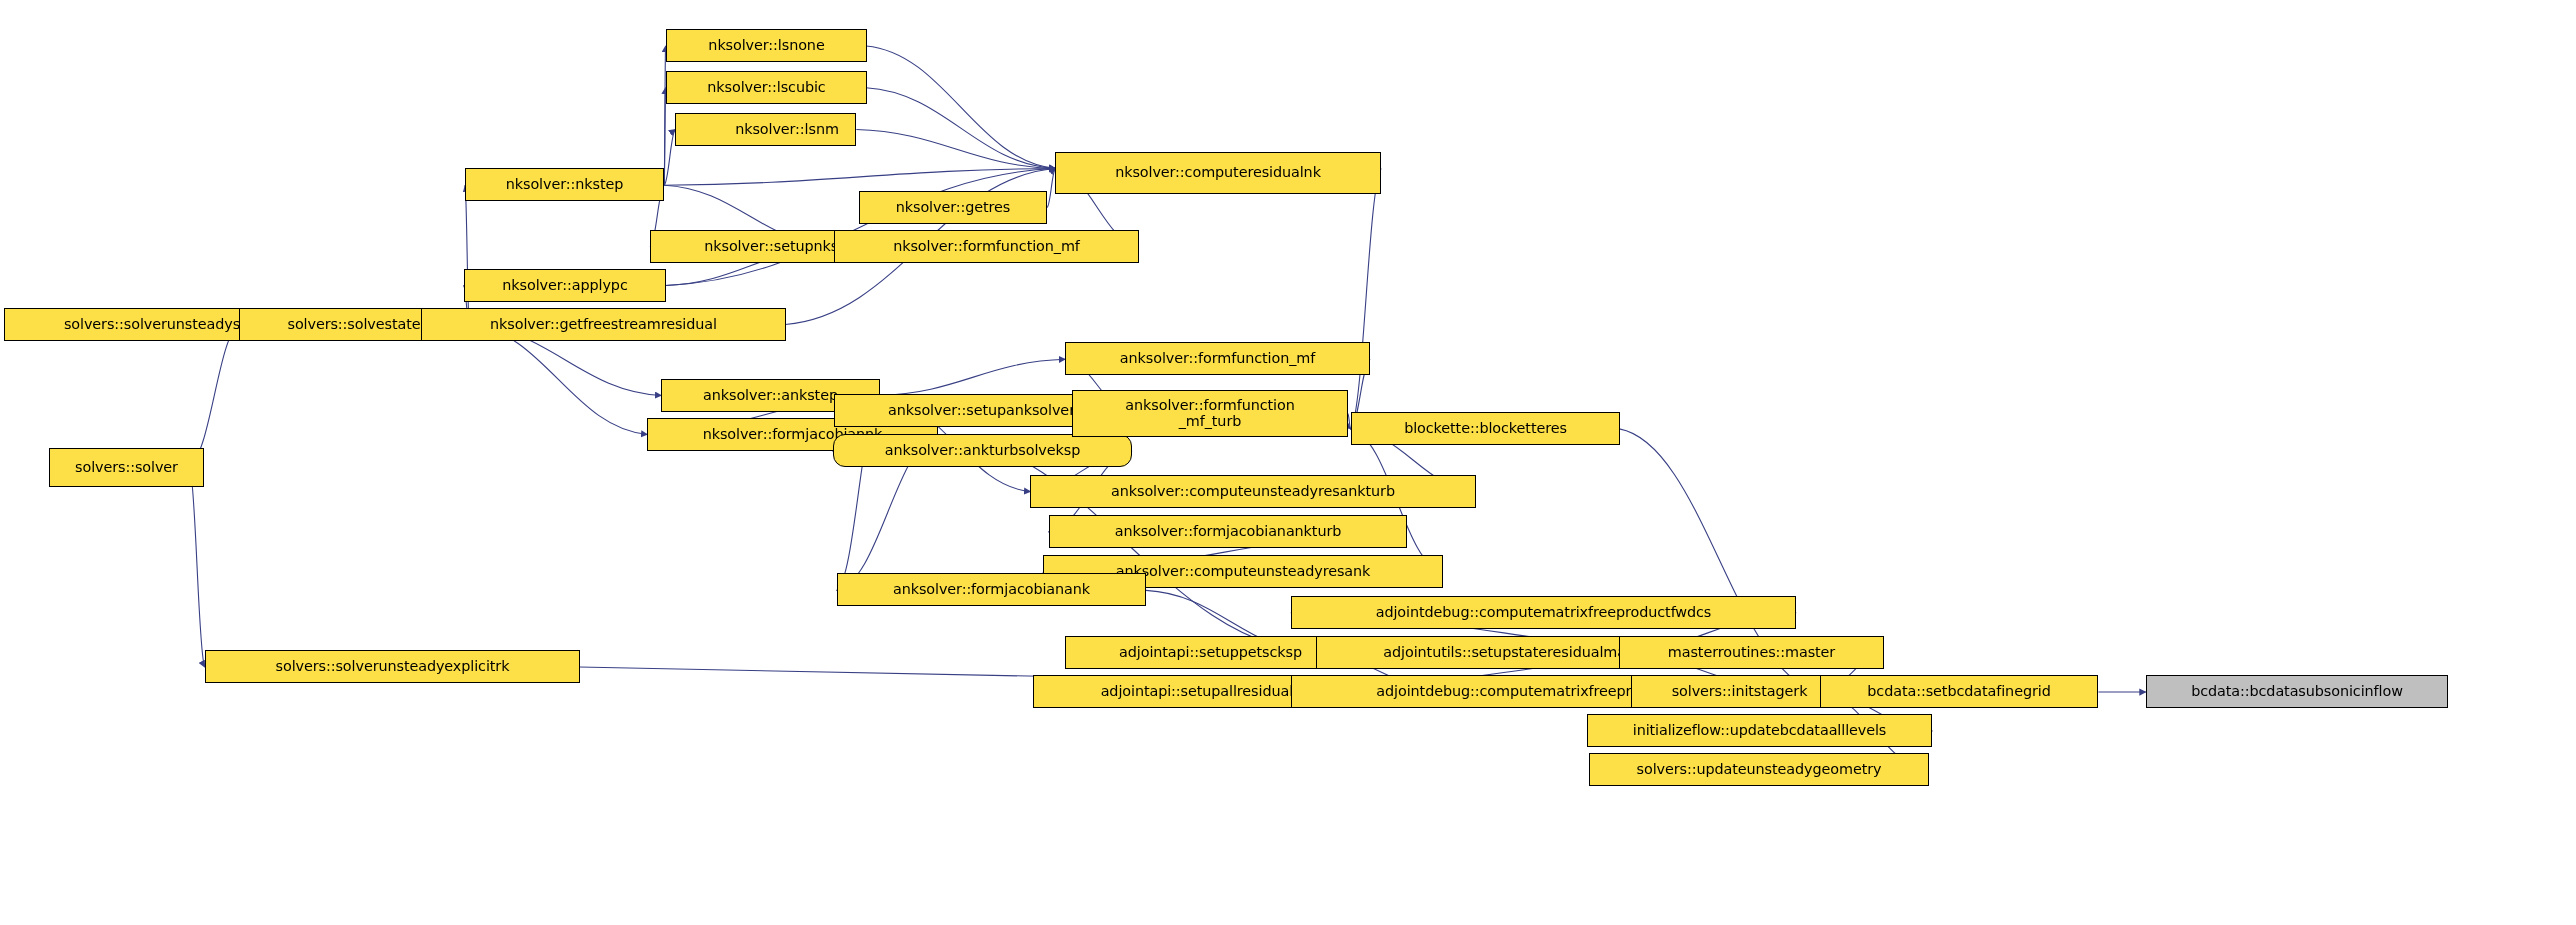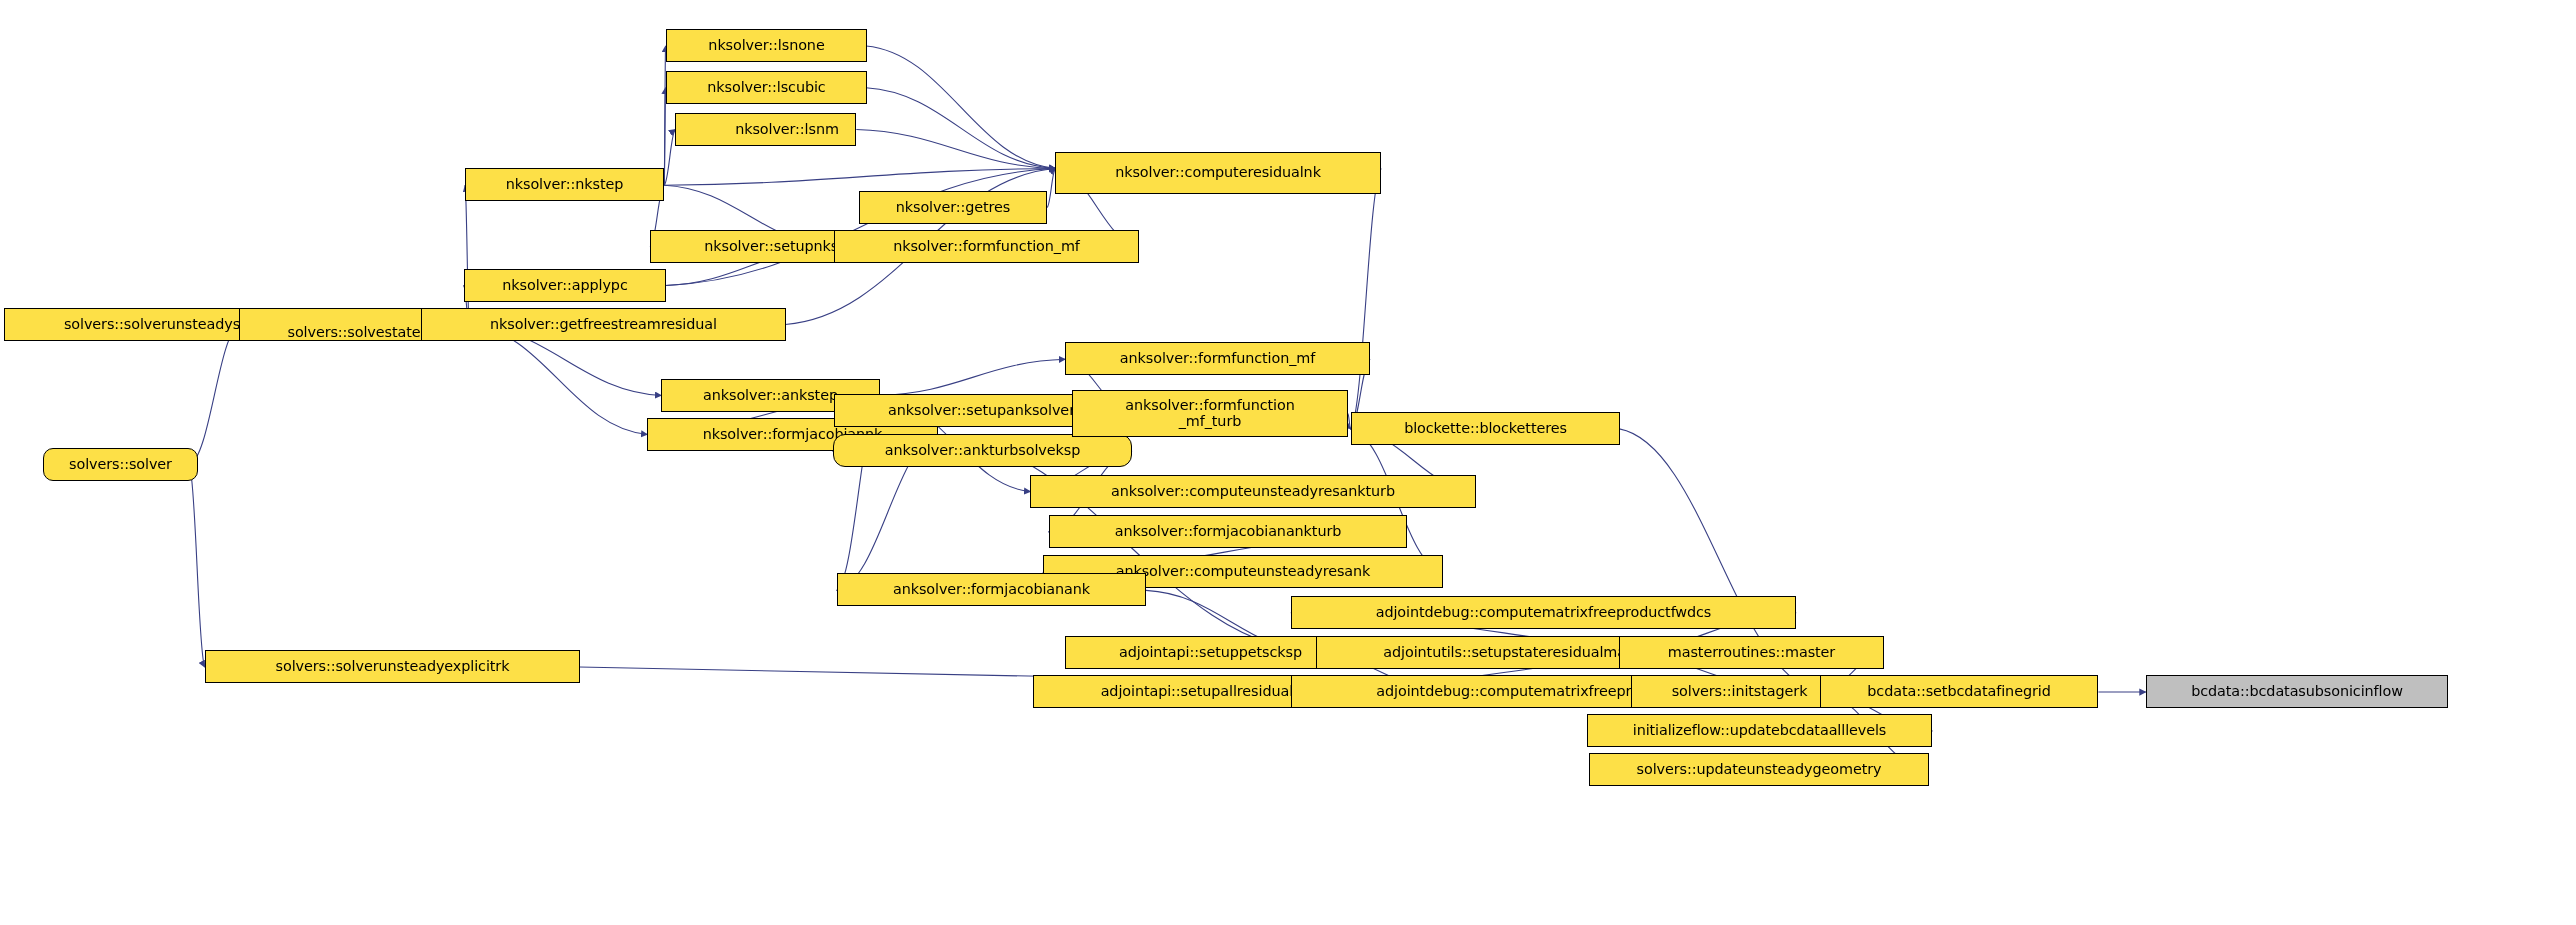--- a/index.html
+++ b/index.html
@@ -78,22 +78,22 @@
         <path d="M 1353 469 C 1333.68 470.68, 1326.32 495.32, 1307 497" marker-end="url(#ah)" vector-effect="non-scaling-stroke"></path>
         <path d="M 1327 497 C 1318.6 497, 1315.4 497, 1307 497" marker-end="url(#ah)" vector-effect="non-scaling-stroke"></path>
         <path d="M 1388 525 C 1353.98 523.32, 1341.02 498.68, 1307 497" marker-end="url(#ah)" vector-effect="non-scaling-stroke"></path>
         <path d="M 1385 553 C 1352.24 549.64, 1339.76 500.36, 1307 497" marker-end="url(#ah)" vector-effect="non-scaling-stroke"></path>
         <path d="M 416 479 C 536 480.08, 1187 495.92, 1307 497" marker-end="url(#ah)" vector-effect="non-scaling-stroke"></path>
         <path d="M 1507 497 C 1521.28 497, 1526.72 497, 1541 497" marker-end="url(#ah)" vector-effect="non-scaling-stroke"></path>
       </g>
   </svg>
   <div id="nodes-layer">
       <div class="gnode" style="left: 4.2px; top: 308px; width: 319px; height: 33px;"><span class="lbl">solvers::solverunsteadystep</span></div>
-      <div class="gnode" style="left: 239px; top: 308px; width: 230px; height: 33px; align-items: flex-end;"><span class="lbl">solvers::solvestate</span></div>
-      <div class="gnode" style="left: 43px; top: 448px; width: 155px; height: 33px; border-radius: 10px;"><span class="lbl">solvers::solver</span></div>
+      <div class="gnode" style="left: 239px; top: 308px; width: 230px; height: 33px;"><span class="lbl">solvers::solvestate</span></div>
+      <div class="gnode" style="left: 49px; top: 448px; width: 155px; height: 39px;"><span class="lbl">solvers::solver</span></div>
       <div class="gnode" style="left: 205px; top: 650px; width: 375px; height: 33px;"><span class="lbl">solvers::solverunsteadyexplicitrk</span></div>
       <div class="gnode" style="left: 465px; top: 168px; width: 199px; height: 33px;"><span class="lbl">nksolver::nkstep</span></div>
       <div class="gnode" style="left: 666px; top: 29px; width: 201px; height: 33px;"><span class="lbl">nksolver::lsnone</span></div>
       <div class="gnode" style="left: 666px; top: 71px; width: 201px; height: 33px;"><span class="lbl">nksolver::lscubic</span></div>
       <div class="gnode" style="left: 675px; top: 113px; width: 181px; height: 33px; padding-left: 43px;"><span class="lbl">nksolver::lsnm</span></div>
       <div class="gnode" style="left: 464px; top: 269px; width: 202px; height: 33px;"><span class="lbl">nksolver::applypc</span></div>
       <div class="gnode" style="left: 421px; top: 308px; width: 365px; height: 33px;"><span class="lbl">nksolver::getfreestreamresidual</span></div>
       <div class="gnode" style="left: 650px; top: 230px; width: 278px; height: 33px;"><span class="lbl">nksolver::setupnksolver</span></div>
       <div class="gnode" style="left: 859px; top: 191px; width: 188px; height: 33px;"><span class="lbl">nksolver::getres</span></div>
       <div class="gnode" style="left: 834px; top: 230px; width: 305px; height: 33px;"><span class="lbl">nksolver::formfunction_mf</span></div>

